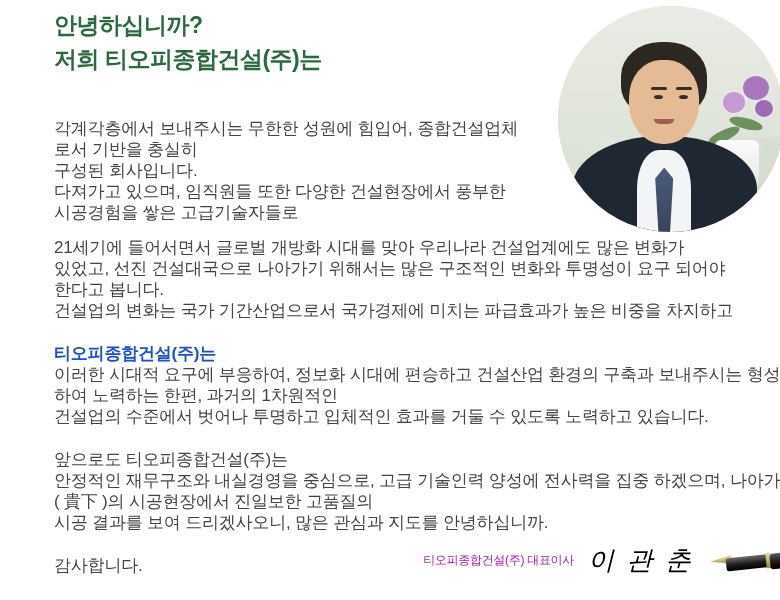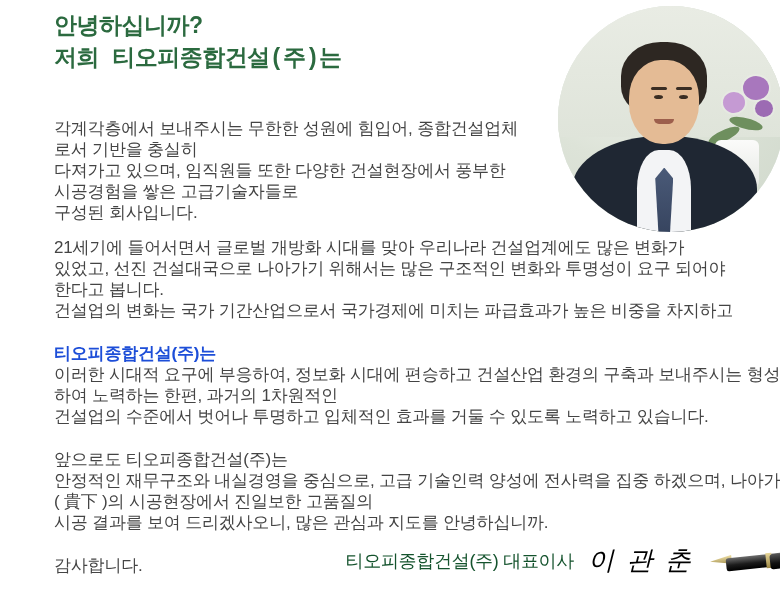--- a/index.html
+++ b/index.html
@@ -30,21 +30,20 @@
     top: 8px;
     width: 520px;
     font-size: 23px;
     font-weight: bold;
     line-height: 34px;
     color: #2b6a3f;
     letter-spacing: -0.5px;
   }
   .greeting-heading .line2 {
     display: block;
-    font-family: Liberation Mono, monospace;
   }
 
   
   .portrait-wrap {
     position: absolute;
     right: 8px;
     top: 6px;
     width: 280px;
     height: 250px;
   }
@@ -215,22 +214,22 @@
   
   .signature-row {
     position: absolute;
     right: 16px;
     bottom: 22px;
     display: flex;
     align-items: center;
     gap: 14px;
   }
   .sig-company {
-    font-size: 18px;
-    color: #14532d;
+    font-size: 12px;
+    color: #a21caf;
     letter-spacing: -0.3px;
   }
   .sig-name {
     font-size: 26px;
     font-family: "Liberation Serif", serif;
     font-style: italic;
     color: #000000;
     letter-spacing: 3px;
   }
   .pen {
@@ -310,22 +309,22 @@
       <div class="photo-eye left"></div>
       <div class="photo-eye right"></div>
       <div class="photo-mouth"></div>
     </div>
   </div>
 
   <div class="body-copy">
 
     <div class="para para-intro">
       <p>각계각층에서 보내주시는 무한한 성원에 힘입어, 종합건설업체로서 기반을 충실히</p>
+      <p>구성된 회사입니다.</p>
       <p>다져가고 있으며, 임직원들 또한 다양한 건설현장에서 풍부한 시공경험을 쌓은 고급기술자들로</p>
-      <p>구성된 회사입니다.</p>
     </div>
 
     <div class="para tight">
       <p>21세기에 들어서면서 글로벌 개방화 시대를 맞아 우리나라 건설업계에도 많은 변화가</p>
       <p>있었고, 선진 건설대국으로 나아가기 위해서는 많은 구조적인 변화와 투명성이 요구 되어야</p>
       <p>한다고 봅니다.</p>
     </div>
 
     <div class="para">
       <p>건설업의 변화는 국가 기간산업으로서 국가경제에 미치는 파급효과가 높은 비중을 차지하고</p>

